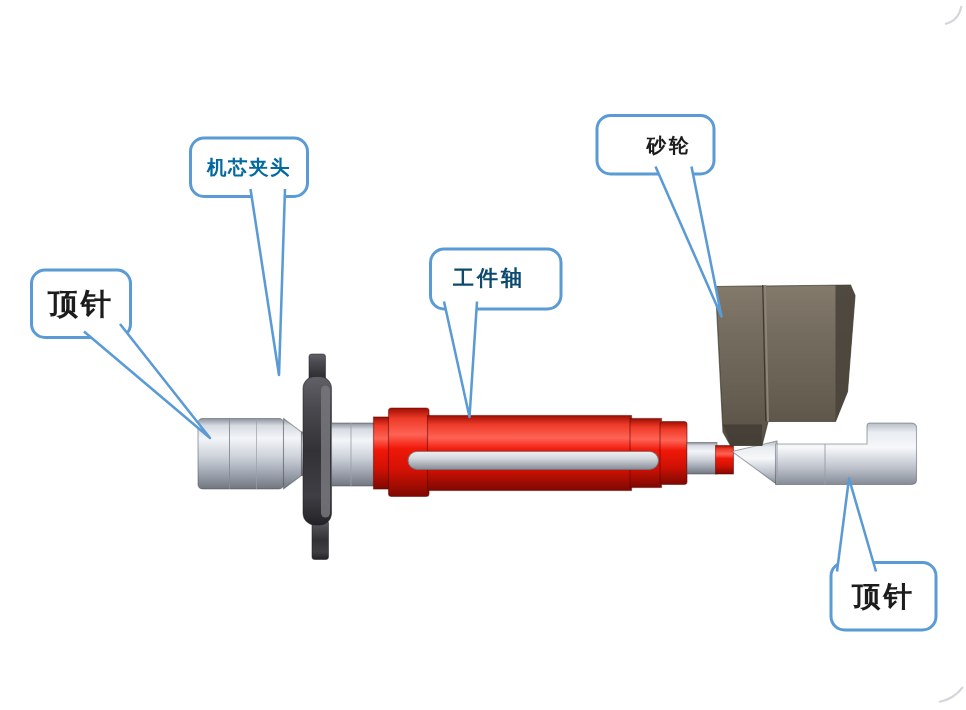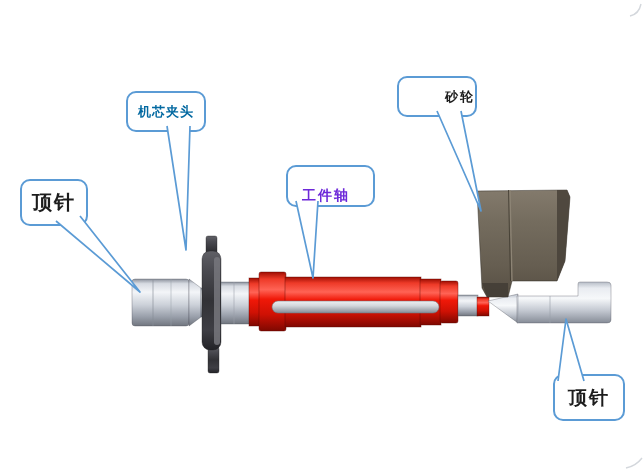--- a/index.html
+++ b/index.html
@@ -14,21 +14,21 @@
     position:absolute;z-index:2;background:#fff;
     border:2px solid var(--accent,#5b9bd5);border-radius:10px;
     display:flex;align-items:center;justify-content:center;
     color:#1c1c1c;font-weight:700;box-sizing:border-box;
   }
   .co-pin-left  {left:20px;  top:179px; width:68px; height:47px; font-size:20px; letter-spacing:2px;}
   .co-chuck     {left:126px; top:91px;  width:80px; height:41px; font-size:13px; letter-spacing:1px;}
   .co-shaft     {left:286px; top:165px; width:89px; height:42px; font-size:14px; letter-spacing:2px;
                  justify-content:flex-start;padding-left:14px;}
   .co-wheel     {left:397px; top:76px;  width:80px; height:41px; font-size:13px; letter-spacing:2px;
-                 justify-content:flex-end;padding-left:18px;}
+                 justify-content:center;padding-left:18px;}
   .co-pin-right {left:553px; top:374px; width:72px; height:47px; font-size:19px; letter-spacing:2px;}
 </style>
 </head>
 <body>
 
 <div class="stage">
 
   <svg class="art" viewBox="0 0 644 473" aria-hidden="true">
     <defs>
       <linearGradient id="gMetal" x1="0" y1="0" x2="0" y2="1">
@@ -128,21 +128,21 @@
       <path d="M626,468 Q636,466 642,458"></path>
     </g>
   </svg>
 
   <div class="callout co-pin-left" style="color: rgb(28, 28, 28);">
     <span>顶针</span>
   </div>
   <div class="callout co-chuck" style="color: #0369a1;">
     <span>机芯夹头</span>
   </div>
-  <div class="callout co-shaft" style="color: #6d28d9; align-items: flex-end;">
+  <div class="callout co-shaft" style="color: #0c4a6e;">
     <span>工件轴</span>
   </div>
   <div class="callout co-wheel" style="color: rgb(28, 28, 28);">
     <span>砂轮</span>
   </div>
   <div class="callout co-pin-right" style="color: rgb(28, 28, 28);">
     <span>顶针</span>
   </div>
 
   <svg class="tails" viewBox="0 0 644 473" aria-hidden="true">

